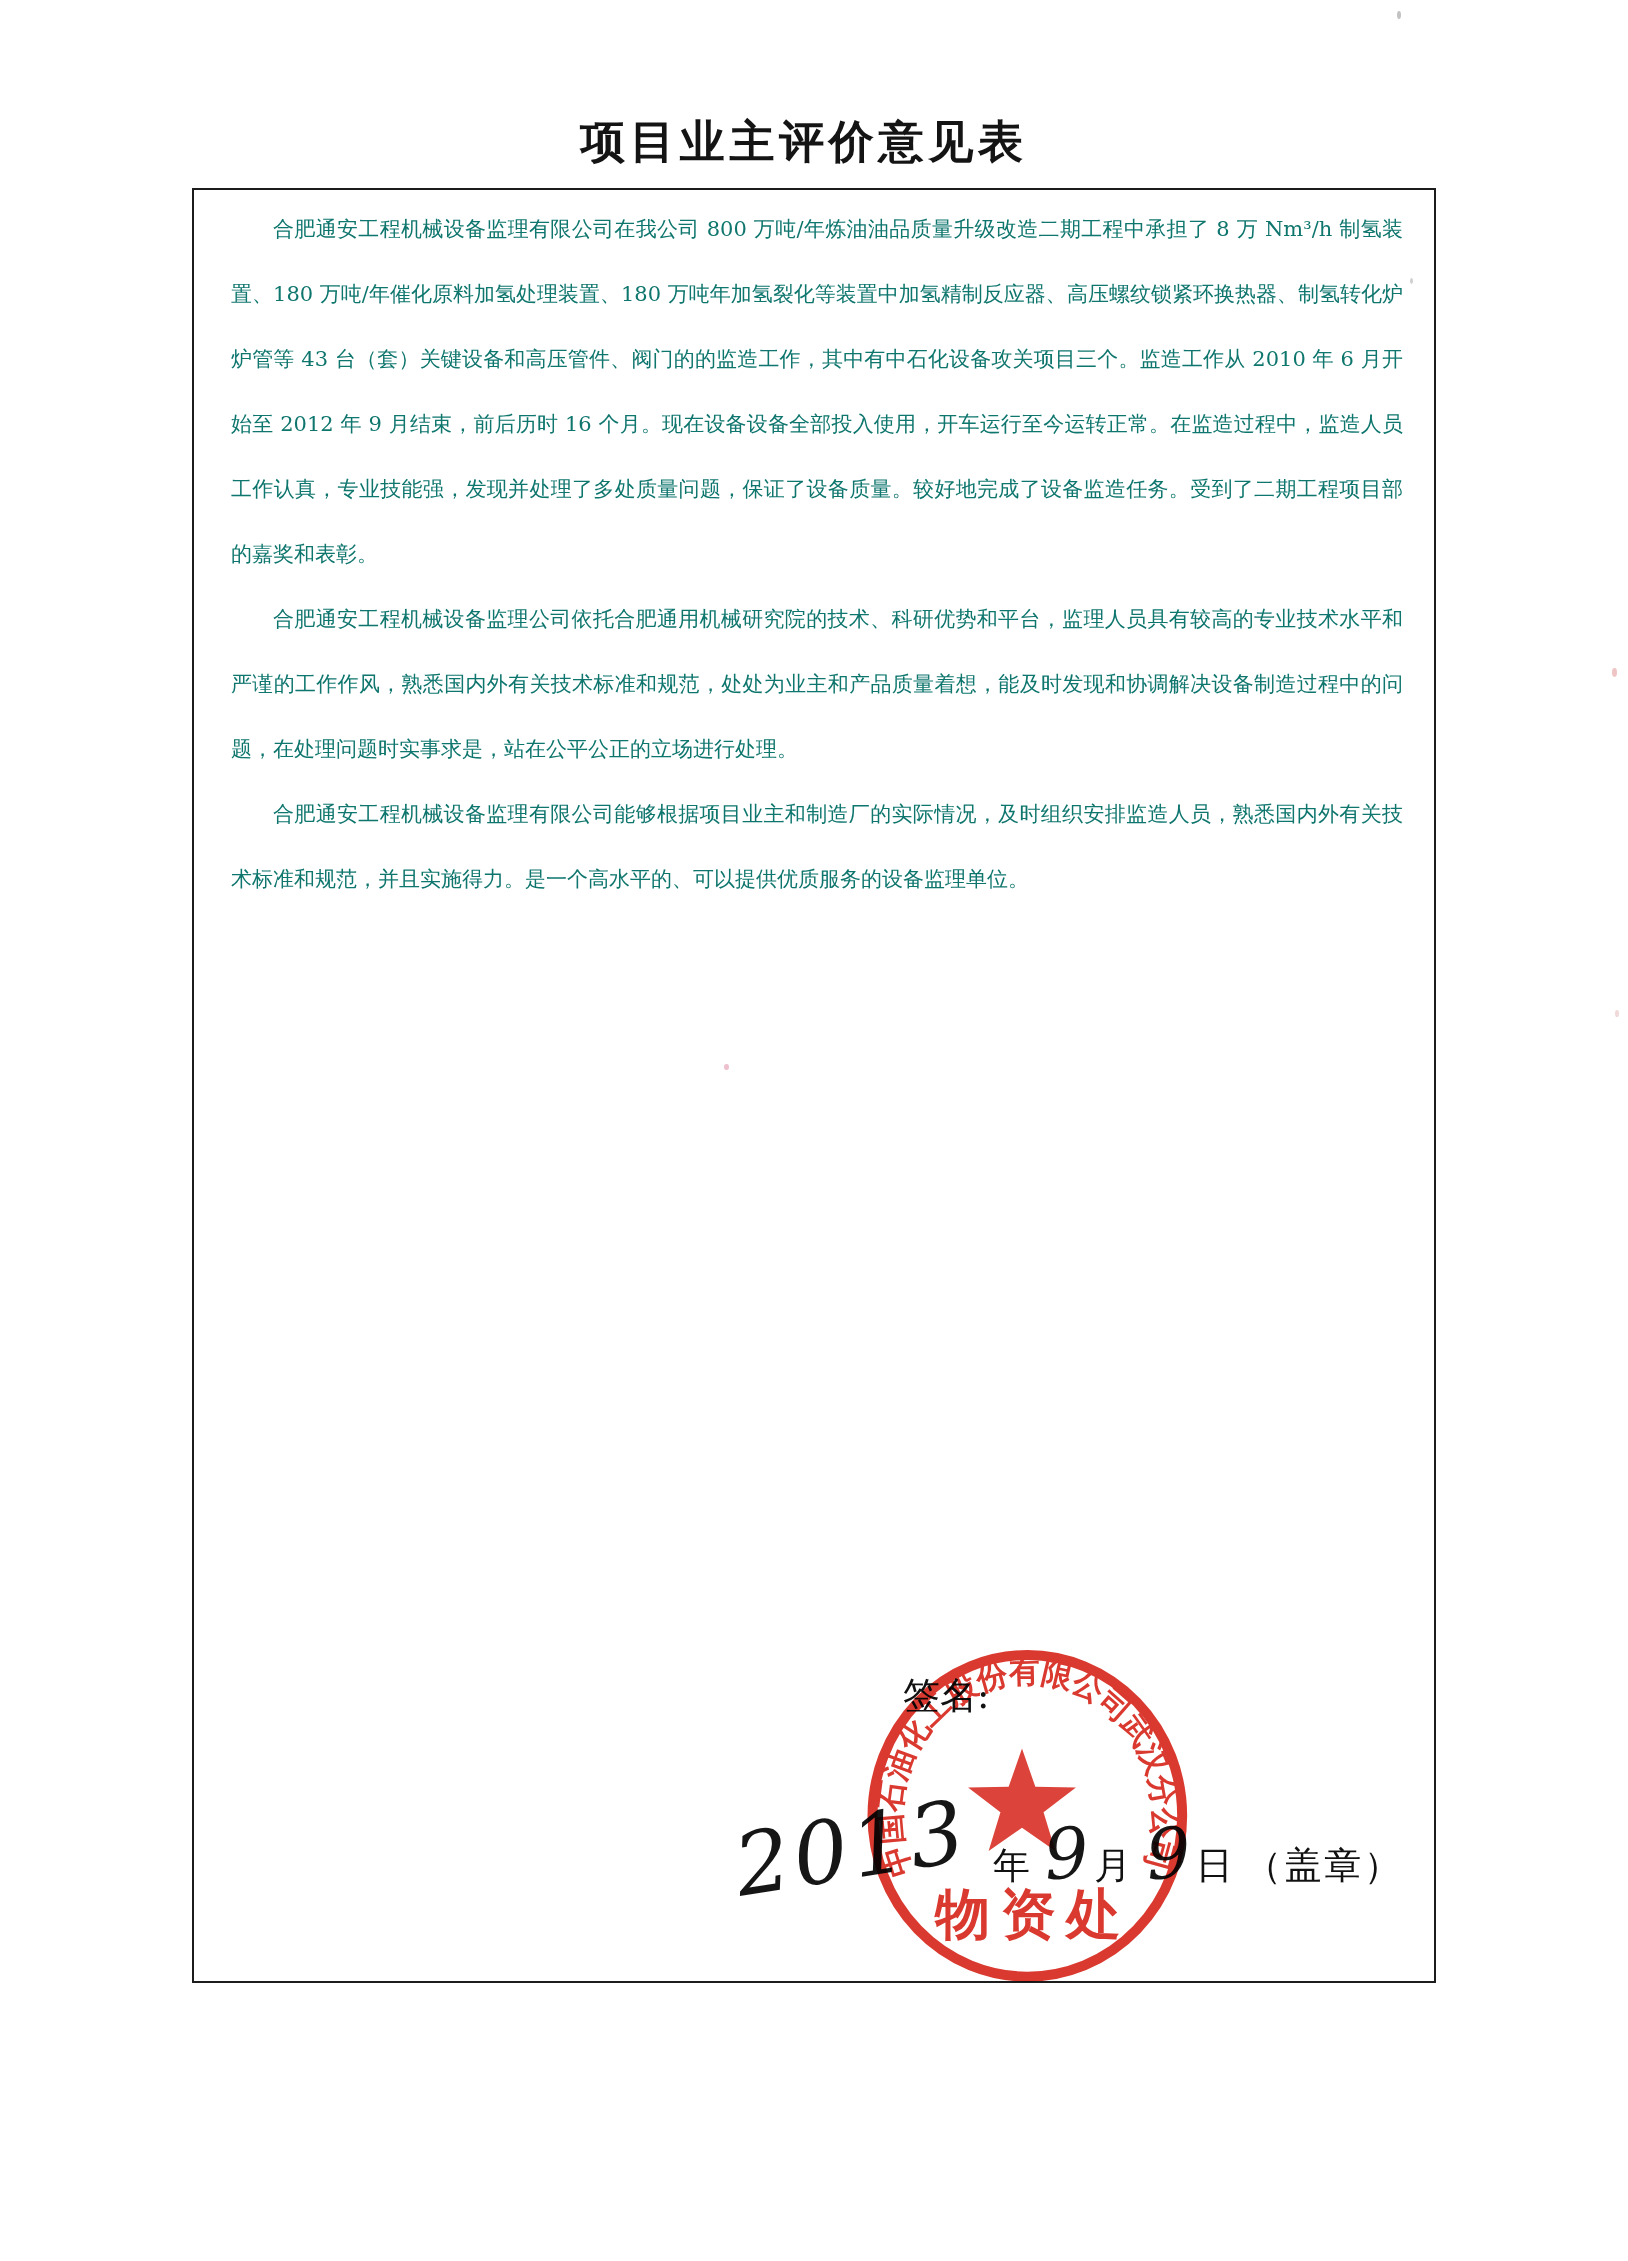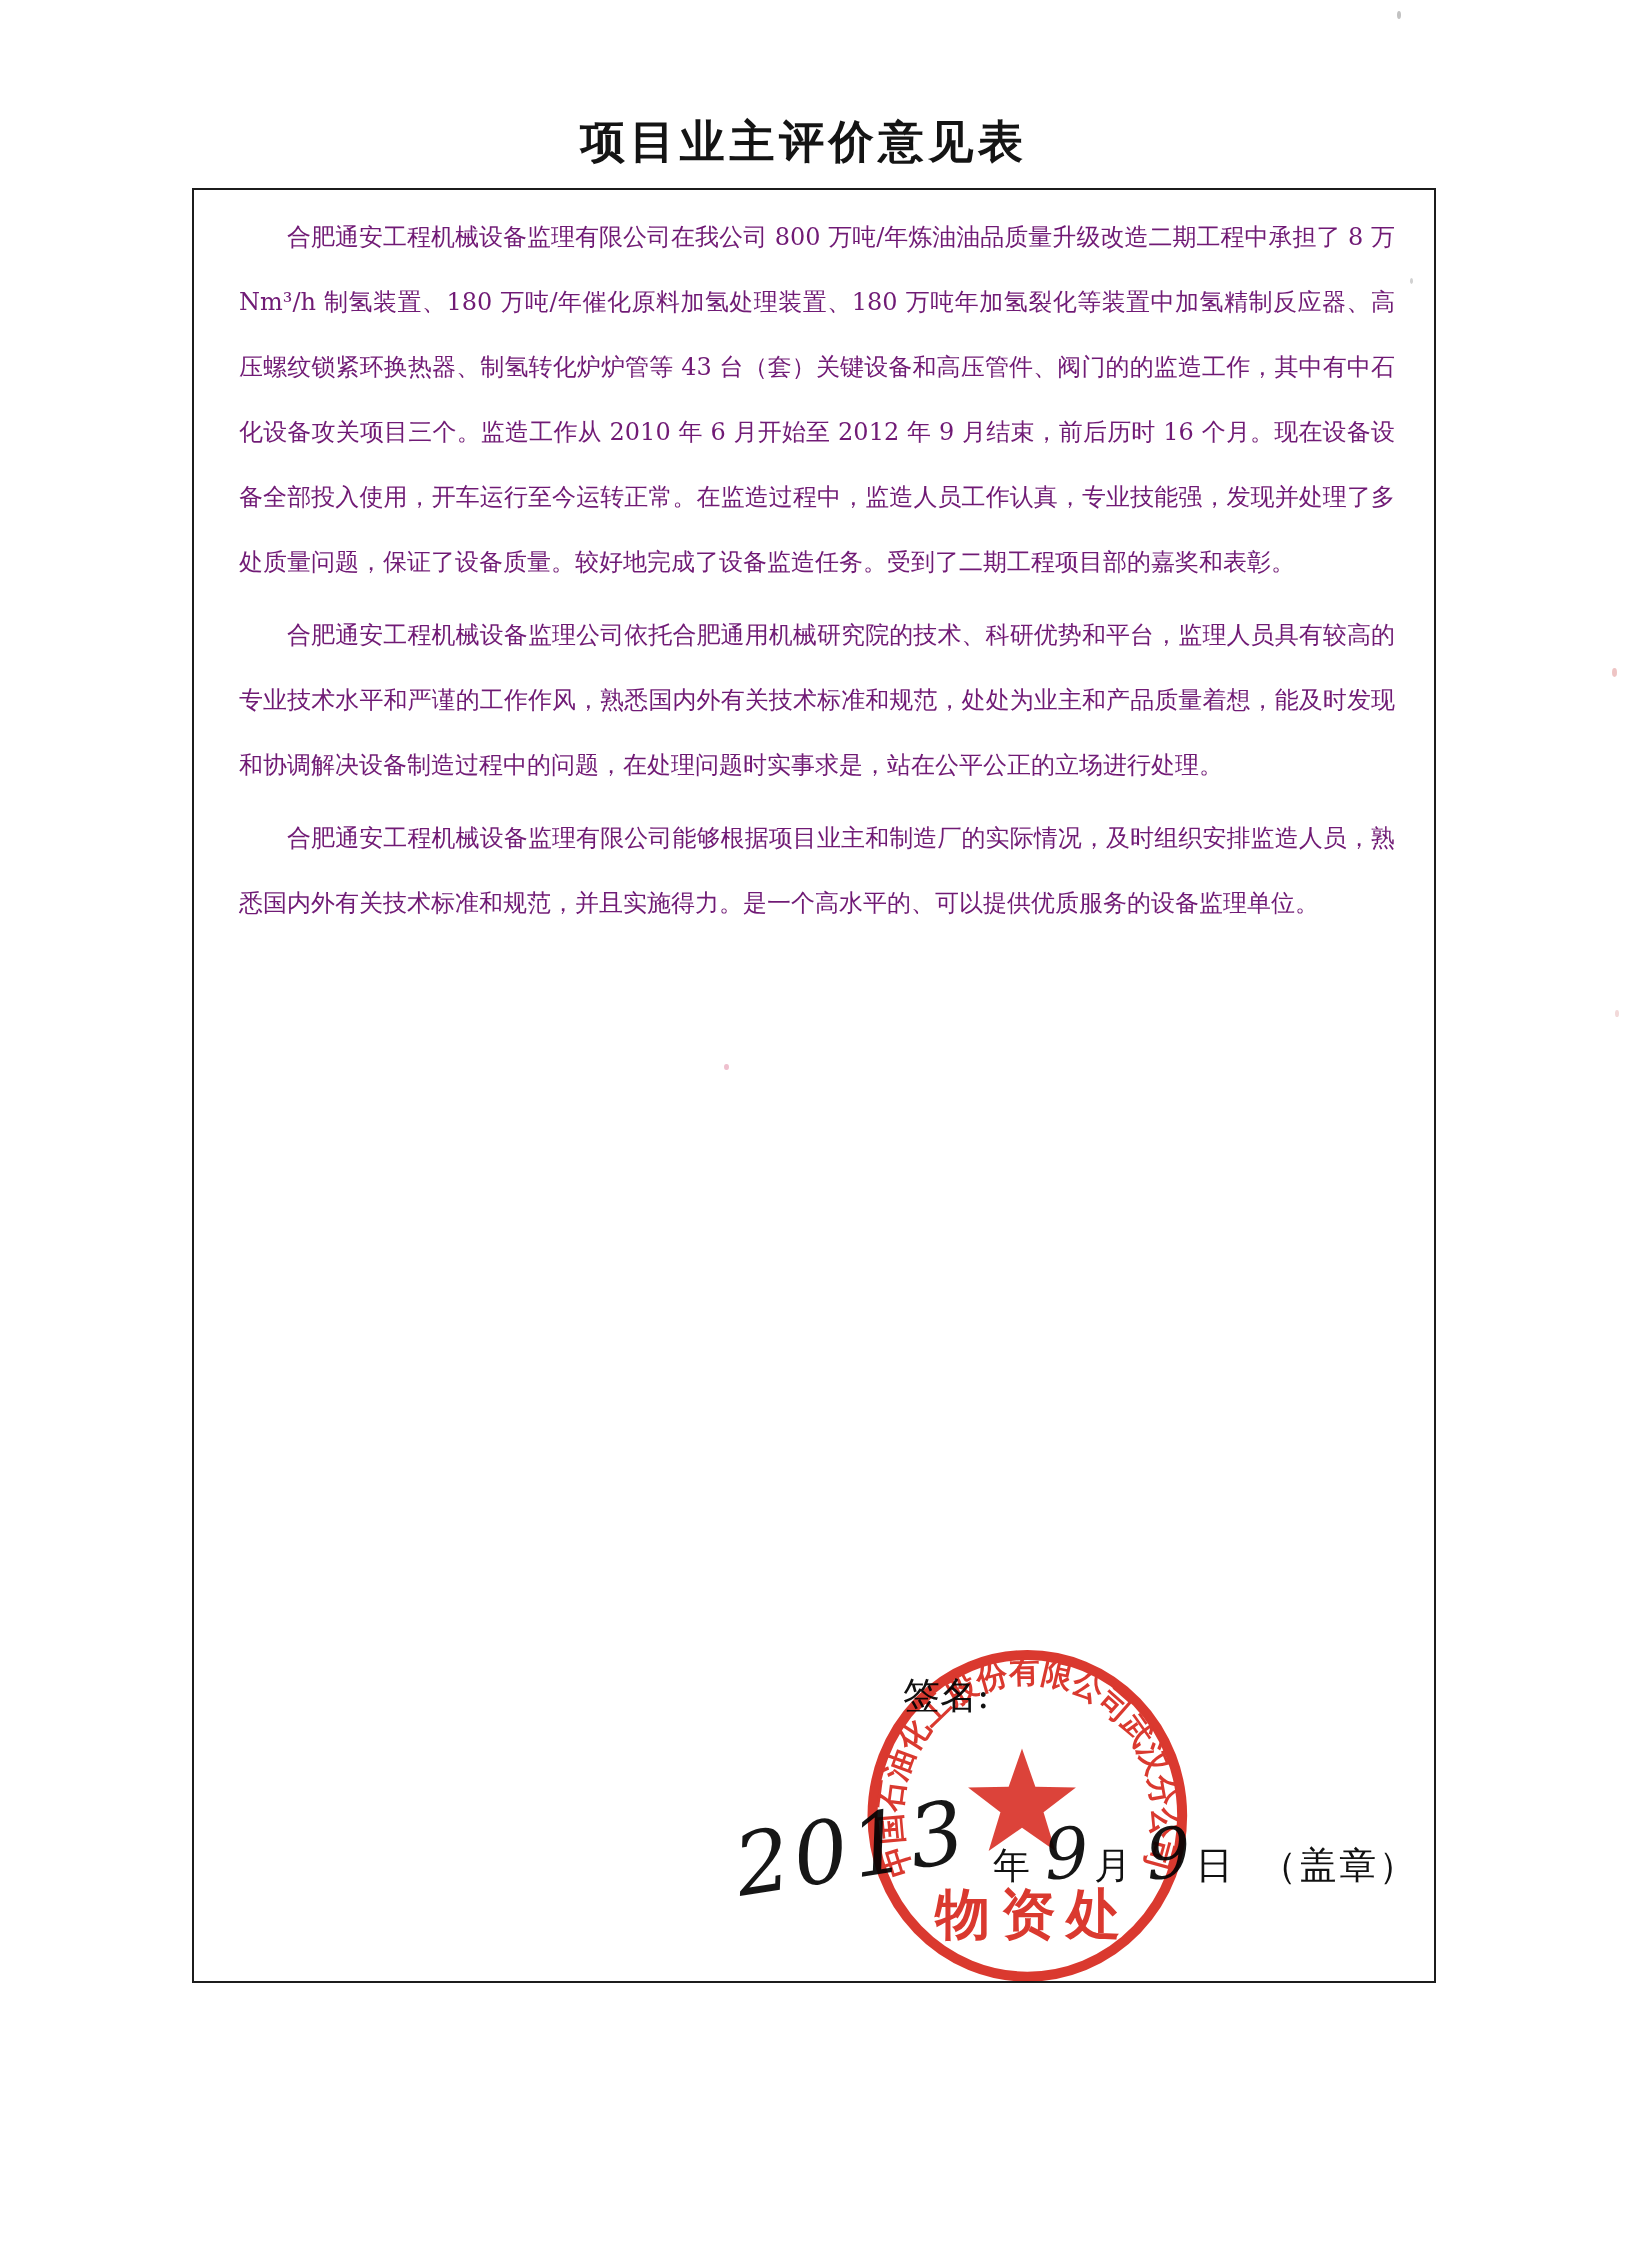--- a/index.html
+++ b/index.html
@@ -11,38 +11,38 @@
   .page-title{
     position:absolute;top:112px;left:0;width:1608px;text-align:center;
     font-size:45px;font-weight:bold;letter-spacing:4.7px;color:#141414;
   }
   .eval-box{
     position:absolute;left:192px;top:188px;width:1244px;height:1795px;
     border:2.7px solid #1c1c1c;box-sizing:border-box;
     padding:6.7px 31px 0 37px;
   }
   .eval-box p{
-    margin:8px;font-size:24px;line-height:65px;text-align:justify;
-    text-indent:2em;color:#701a75;
+    margin:0;font-size:21px;line-height:65px;text-align:justify;
+    text-indent:2em;color:#0f766e;
   }
   .sig-label{
     position:absolute;left:903px;top:1671px;font-size:37px;color:#111;
   }
   .date-row{
     position:absolute;left:734px;top:1798px;display:flex;align-items:baseline;
     white-space:nowrap;color:#111;
   }
   .pr{font-size:37px;}
   .hw{font-style:italic;font-weight:500;color:#161616;}
   .hw-year{font-size:86px;transform:rotate(-9deg);display:inline-block;
     letter-spacing:4px;margin-right:24px;}
   .hw-digit{font-size:70px;transform:rotate(-4deg);display:inline-block;
     margin:0 5.3px;}
   .pr-gap{margin-right:9.3px;}
-  .seal-note{letter-spacing:2.7px;margin-left:27px;}
+  .seal-note{letter-spacing:2.7px;margin-left:12px;}
   .stamp{
     position:absolute;left:865px;top:1647px;width:326px;height:339px;
     mix-blend-mode:multiply;opacity:.92;
   }
   .stamp text{font-family:"DejaVu Serif","Liberation Serif",serif;font-weight:bold;}
   .speck{position:absolute;border-radius:50%;}
   .s1{left:1397px;top:10.6px;width:4px;height:8px;background:#8f8f8f;opacity:.55;}
   .s2{left:1410px;top:278px;width:3.3px;height:6px;background:#9a9a9a;opacity:.45;}
   .s3{left:1612px;top:668px;width:5.3px;height:9.3px;background:#e39c9c;opacity:.6;}
   .s4{left:1615px;top:1010px;width:4px;height:6.7px;background:#e6b3b3;opacity:.5;}

